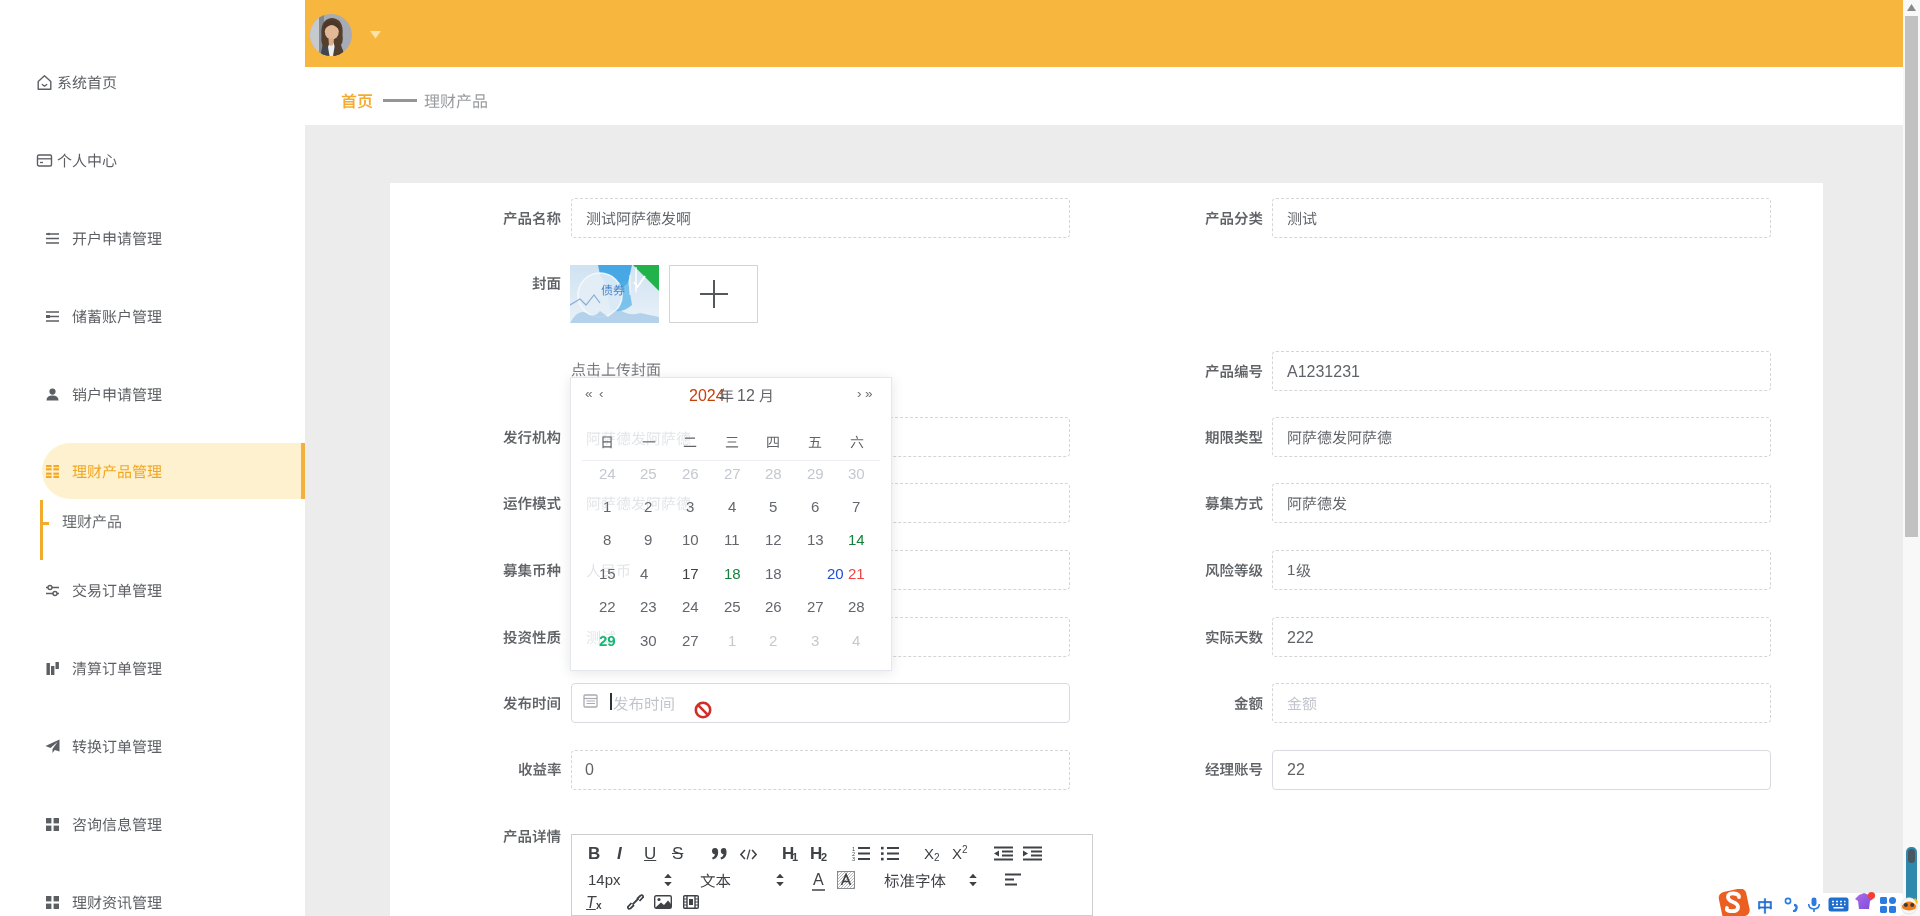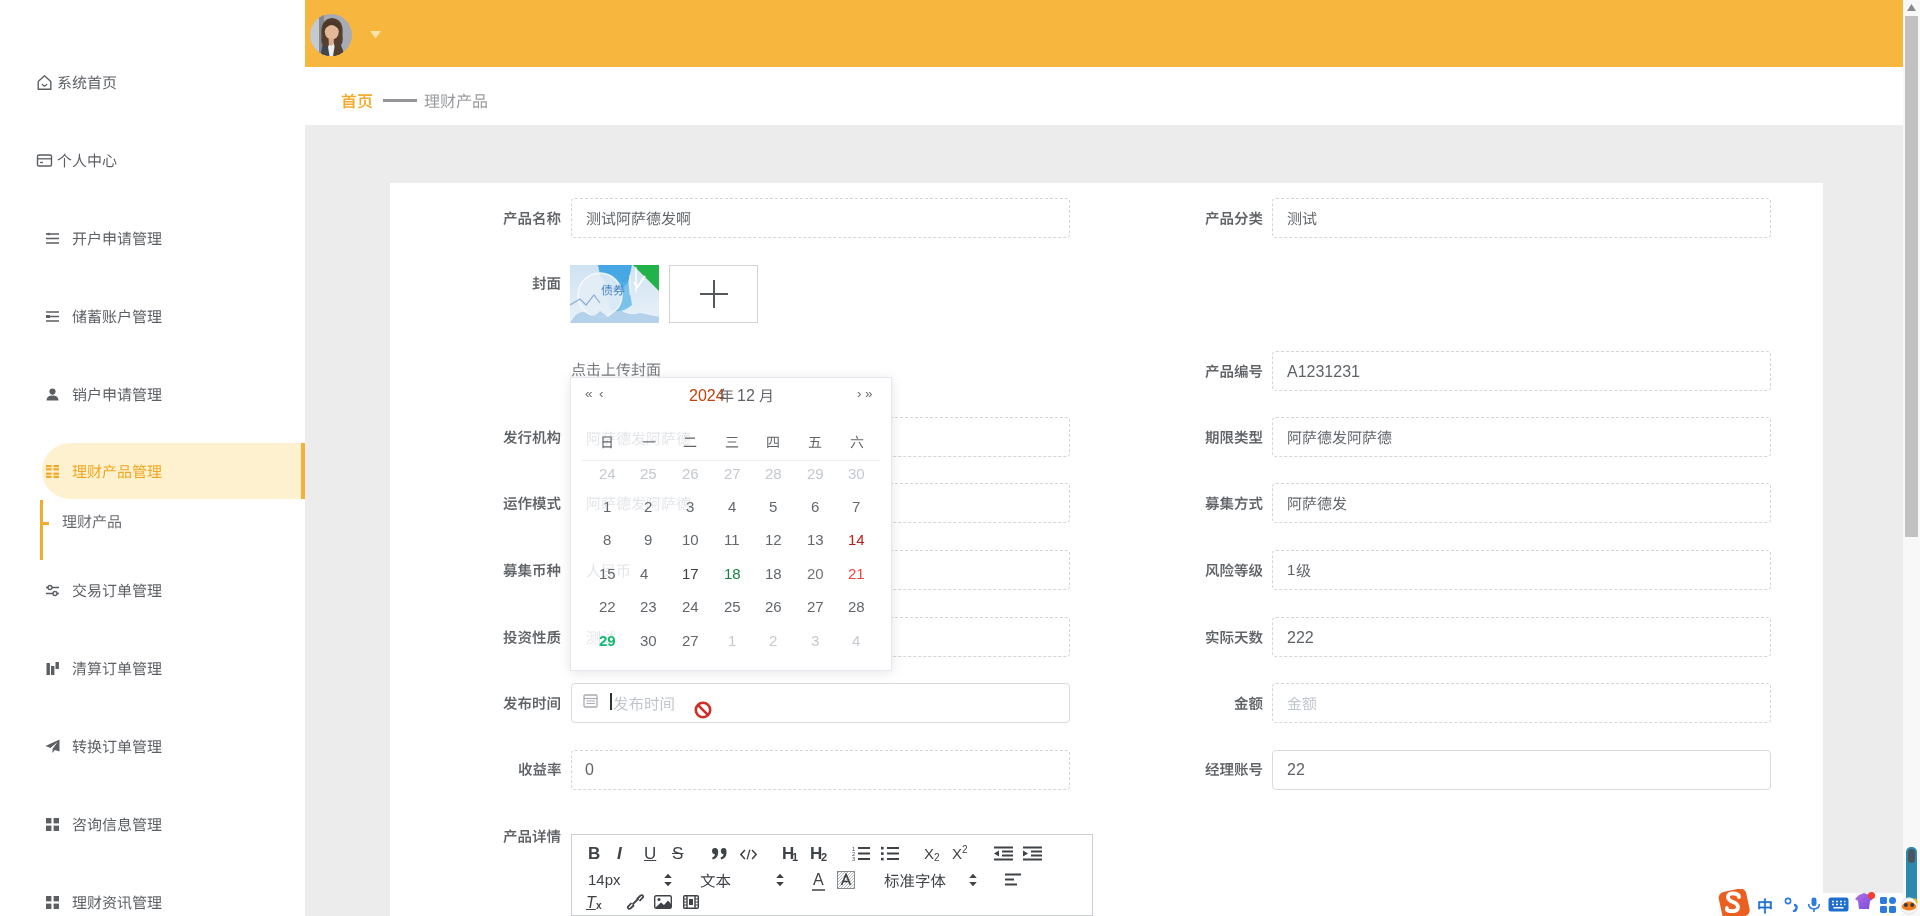--- a/index.html
+++ b/index.html
@@ -847,27 +847,27 @@
 <div style="position:absolute;left:728px;top:498px;font:400 15px 'Liberation Sans',sans-serif;color:#63676d;line-height:17px;white-space:pre;">4</div>
 <div style="position:absolute;left:769px;top:498px;font:400 15px 'Liberation Sans',sans-serif;color:#63676d;line-height:17px;white-space:pre;">5</div>
 <div style="position:absolute;left:811px;top:498px;font:400 15px 'Liberation Sans',sans-serif;color:#63676d;line-height:17px;white-space:pre;">6</div>
 <div style="position:absolute;left:852px;top:498px;font:400 15px 'Liberation Sans',sans-serif;color:#63676d;line-height:17px;white-space:pre;">7</div>
 <div style="position:absolute;left:603px;top:531px;font:400 15px 'Liberation Sans',sans-serif;color:#63676d;line-height:17px;white-space:pre;">8</div>
 <div style="position:absolute;left:644px;top:531px;font:400 15px 'Liberation Sans',sans-serif;color:#63676d;line-height:17px;white-space:pre;">9</div>
 <div style="position:absolute;left:682px;top:531px;font:400 15px 'Liberation Sans',sans-serif;color:#63676d;line-height:17px;white-space:pre;">10</div>
 <div style="position:absolute;left:724px;top:531px;font:400 15px 'Liberation Sans',sans-serif;color:#63676d;line-height:17px;white-space:pre;">11</div>
 <div style="position:absolute;left:765px;top:531px;font:400 15px 'Liberation Sans',sans-serif;color:#63676d;line-height:17px;white-space:pre;">12</div>
 <div style="position:absolute;left:807px;top:531px;font:400 15px 'Liberation Sans',sans-serif;color:#63676d;line-height:17px;white-space:pre;text-align:right;">13</div>
-<div style="position:absolute;left:848px;top:531px;font:400 15px 'Liberation Sans',sans-serif;color:#b91c1c;line-height:17px;white-space:pre;">14</div>
+<div style="position:absolute;left:848px;top:531px;font:400 15px 'Liberation Sans',sans-serif;color:#15803d;line-height:17px;white-space:pre;">14</div>
 <div style="position:absolute;left:599px;top:565px;font:400 15px 'Liberation Sans',sans-serif;color:#63676d;line-height:17px;white-space:pre;">15</div>
 <div style="position:absolute;left:640px;top:565px;font:400 15px 'Liberation Sans',sans-serif;color:#63676d;line-height:17px;white-space:pre;">4</div>
 <div style="position:absolute;left:682px;top:565px;font:400 15px 'Liberation Sans',sans-serif;color:#404040;line-height:17px;white-space:pre;">17</div>
 <div style="position:absolute;left:724px;top:565px;font:400 15px 'Liberation Sans',sans-serif;color:#15803d;line-height:17px;white-space:pre;">18</div>
 <div style="position:absolute;left:765px;top:565px;font:400 15px 'Liberation Sans',sans-serif;color:#63676d;line-height:17px;white-space:pre;">18</div>
-<div style="position:absolute;left:807px;top:565px;font:400 15px 'Liberation Sans',sans-serif;color:#737373;line-height:17px;white-space:pre;">20</div>
+<div style="position:absolute;left:827px;top:565px;font:400 15px 'Liberation Sans',sans-serif;color:#1d4ed8;line-height:17px;white-space:pre;">20</div>
 <div style="position:absolute;left:848px;top:565px;font:400 15px 'Liberation Sans',sans-serif;color:#ef4444;line-height:17px;white-space:pre;">21</div>
 <div style="position:absolute;left:599px;top:598px;font:400 15px 'Liberation Sans',sans-serif;color:#63676d;line-height:17px;white-space:pre;">22</div>
 <div style="position:absolute;left:640px;top:598px;font:400 15px 'Liberation Sans',sans-serif;color:#63676d;line-height:17px;white-space:pre;">23</div>
 <div style="position:absolute;left:682px;top:598px;font:400 15px 'Liberation Sans',sans-serif;color:#63676d;line-height:17px;white-space:pre;">24</div>
 <div style="position:absolute;left:724px;top:598px;font:400 15px 'Liberation Sans',sans-serif;color:#63676d;line-height:17px;white-space:pre;">25</div>
 <div style="position:absolute;left:765px;top:598px;font:400 15px 'Liberation Sans',sans-serif;color:#63676d;line-height:17px;white-space:pre;">26</div>
 <div style="position:absolute;left:807px;top:598px;font:400 15px 'Liberation Sans',sans-serif;color:#63676d;line-height:17px;white-space:pre;">27</div>
 <div style="position:absolute;left:848px;top:598px;font:400 15px 'Liberation Sans',sans-serif;color:#63676d;line-height:17px;white-space:pre;">28</div>
 <div style="position:absolute;left:599px;top:632px;font:700 15px 'Liberation Sans',sans-serif;color:#13b873;line-height:17px;white-space:pre;">29</div>
 <div style="position:absolute;left:640px;top:632px;font:400 15px 'Liberation Sans',sans-serif;color:#63676d;line-height:17px;white-space:pre;">30</div>

